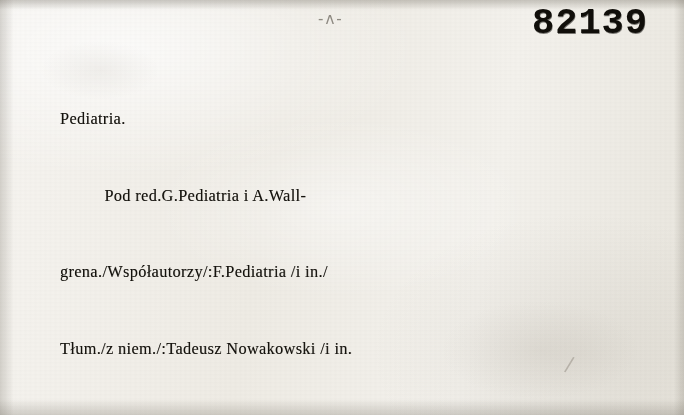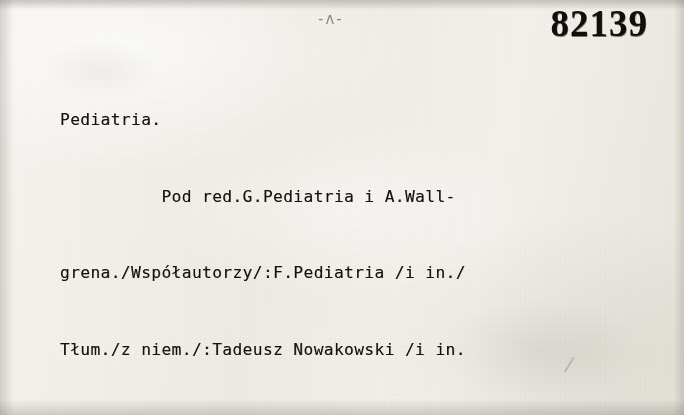--- a/index.html
+++ b/index.html
@@ -40,21 +40,21 @@
   }
   .layer {
     position: absolute;
     inset: 0;
     z-index: 3;
   }
   .accession {
     position: absolute;
     top: 2px;
     right: 36px;
-    font-family: Liberation Serif, serif;
+    font-family: Liberation Mono, monospace;
     font-weight: bold;
     font-size: 37px;
     letter-spacing: 1px;
     color: #100e0a;
     text-shadow: 0.5px 0.5px 0 rgba(20,18,14,0.55);
   }
   .pencil-mark {
     position: absolute;
     top: 10px;
     left: 318px;
@@ -80,20 +80,21 @@
     font-size: 16.2px;
     line-height: 25.5px;
     letter-spacing: 0.4px;
     white-space: pre-wrap;
     color: #14120d;
     text-shadow: 0.35px 0.2px 0 rgba(25,22,16,0.40);
   }
   .line {
     white-space: pre;
     min-height: 25.5px;
+    font-family: Liberation Serif, serif;
   }
   
   .edge-top {
     position: absolute;
     left: 0; right: 0; top: 0;
     height: 10px;
     background: linear-gradient(180deg, rgba(90,84,72,0.30), rgba(90,84,72,0));
     z-index: 4;
     pointer-events: none;
   }

